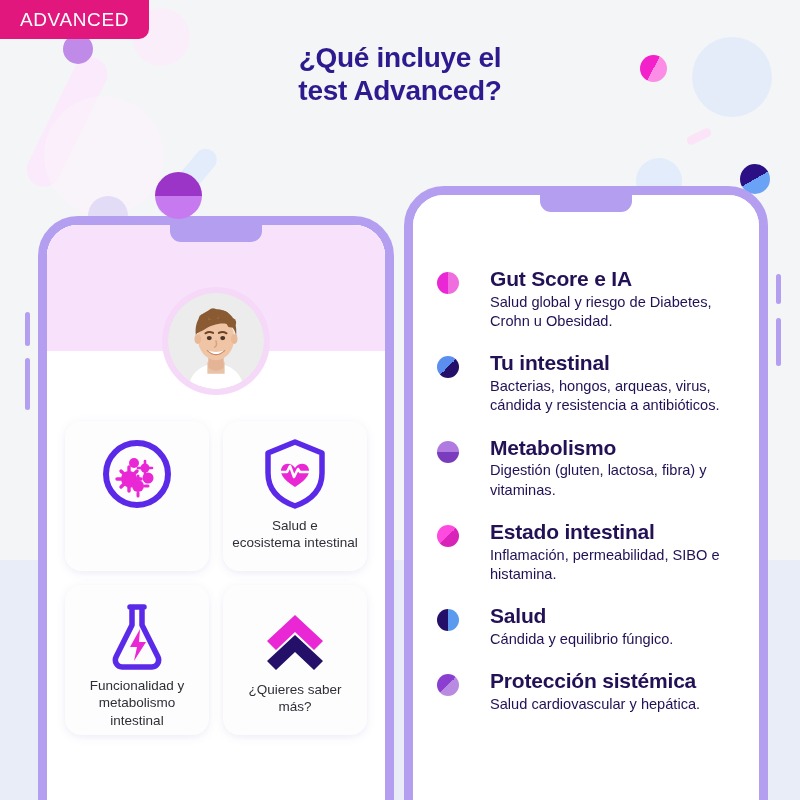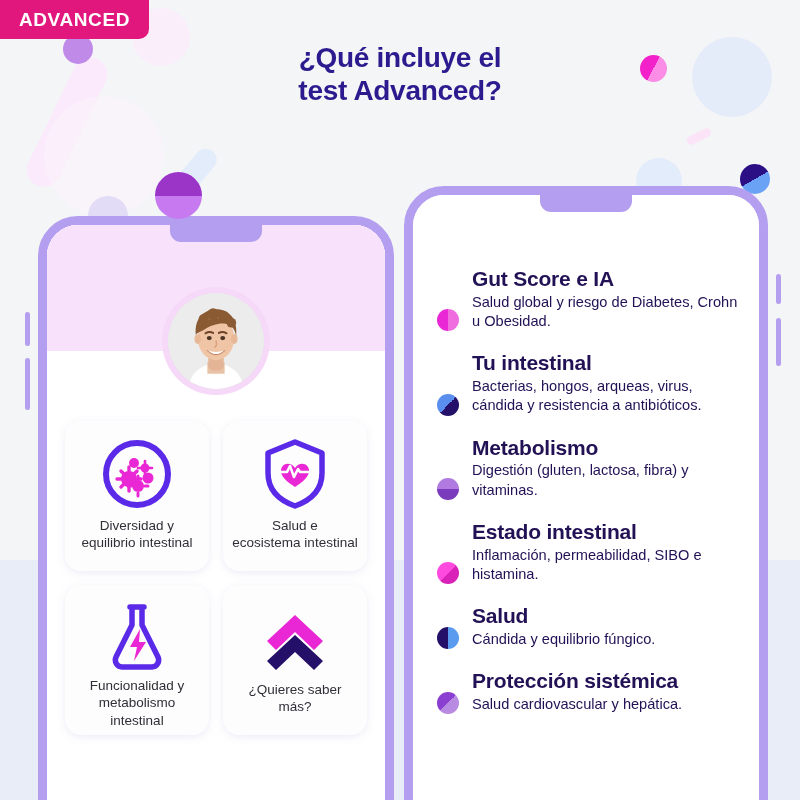--- a/index.html
+++ b/index.html
@@ -14,21 +14,21 @@
   .bg-base{position:absolute;inset:0;background:#f4f5f7;}
   .bg-blue-band{position:absolute;left:0;top:560px;width:800px;height:240px;background:#e8edf8;}
   .deco{position:absolute;}
   .cap{border-radius:999px;}
 
   
   .badge{
     position:absolute;left:0;top:0;width:149px;height:39px;
     background:#e2177d;border-bottom-right-radius:10px;
     display:flex;align-items:center;justify-content:center;
-    color:#fff;font-size:19px;letter-spacing:.6px;font-weight:700;
+    color:#fff;font-size:19px;letter-spacing:.6px;font-weight:400;
     z-index:40;
   }
 
   
   .title{
     position:absolute;left:140px;top:42px;width:520px;
     text-align:center;color:#2e1a8f;font-weight:700;
     font-size:28px;line-height:1.17;letter-spacing:-.3px;z-index:30;
   }
 
@@ -73,21 +73,21 @@
   .card-icon{height:78px;display:flex;align-items:center;justify-content:center;}
   .card-label{
     margin-top:4px;text-align:center;color:#2f2f37;
     font-size:13.5px;line-height:1.28;
   }
 
   
   #phone-right{left:404px;top:186px;width:364px;height:630px;}
   #phone-right .screen{position:absolute;inset:0;background:#fff;}
   .list{position:absolute;left:24px;right:14px;top:72px;}
-  .li{display:flex;gap:13px;margin-bottom:20px;align-items:flex-end;}
+  .li{display:flex;gap:31px;margin-bottom:20px;}
   .dot{width:22px;height:22px;border-radius:50%;flex:0 0 22px;margin-top:5px;}
   .li-title{color:#221155;font-size:21px;line-height:1.12;font-weight:600;letter-spacing:-.2px;}
   .li-desc{color:#221155;font-size:14.6px;line-height:1.33;margin-top:2px;}
 
   
   .sidebtn{position:absolute;background:#b39ef0;border-radius:3px;}
 </style>
 </head>
 <body>
 
@@ -202,24 +202,20 @@
                   <g stroke="#e927d5" stroke-width="2.6" stroke-linecap="round">
                     <line x1="45" y1="24" x2="45" y2="27"></line>
                       <line x1="45" y1="35" x2="45" y2="38"></line>
                     <line x1="38" y1="31" x2="41" y2="31"></line>
                       <line x1="49" y1="31" x2="52" y2="31"></line>
                   </g>
                   <circle cx="48" cy="41" r="5.5"></circle>
                 </g>
               </svg>
             </div>
-            <div class="card-label">
-              <div>Diversidad y</div>
-              <div>equilibrio intestinal</div>
-            </div>
           </div>
 
           <div class="card">
             <div class="card-icon">
               <svg width="70" height="74" viewBox="0 0 70 74">
                 <path d="M35 5 L62 16 V36 C62 54 49 64 35 69 C21 64 8 54 8 36 V16 Z" fill="none" stroke="#5b2ae8" stroke-width="5.5" stroke-linejoin="round"></path>
                 <path d="M35 50 C22 42 19 35 22 30 C25 25 32 26 35 31 C38 26 45 25 48 30 C51 35 48 42 35 50 Z" fill="#e927d5"></path>
                 <path d="M20 35 h7 l3 -6 l4 11 l4 -8 l2 3 h10" fill="none" stroke="#ffffff" stroke-width="2.6" stroke-linecap="round" stroke-linejoin="round"></path>
               </svg>
             </div>

